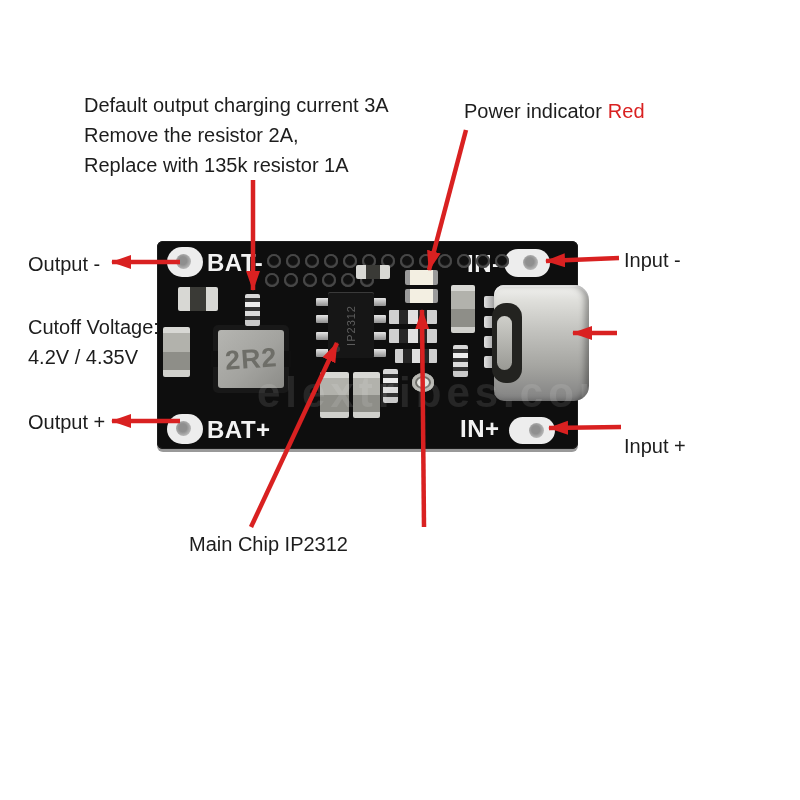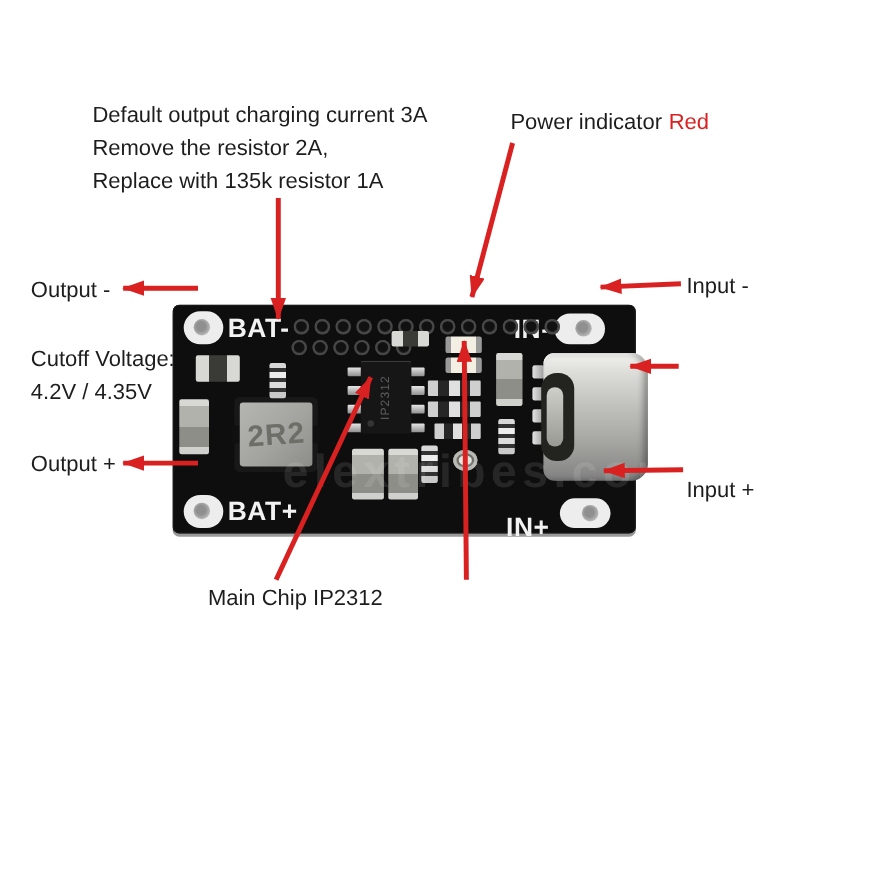--- a/index.html
+++ b/index.html
@@ -9,21 +9,20 @@
   }
   .label{position:absolute;font-size:20px;line-height:30px;white-space:nowrap;}
   .red{color:#d92121;}
   .blue{color:#2b2bc4;}
   .vspan{margin-left:6px;}
   
   .board{
     position:absolute;left:157px;top:241px;width:421px;height:208px;
     background:#0e0e0e;border-radius:6px;
     box-shadow:0 3px 0 rgba(70,70,70,.55), inset 0 0 0 1px #1c1c1c;
-    margin-top:36px;
   }
   .pad{position:absolute;background:#ededed;border-radius:16px;}
   .pad .hole{position:absolute;width:15px;height:15px;border-radius:50%;
     background:radial-gradient(circle at 45% 45%, #8f8f8f 35%, #b8b8b8 70%, #d9d9d9 100%);}
   .silk{position:absolute;color:#f2f2f2;font-weight:bold;font-size:24px;letter-spacing:.5px;line-height:1;}
   .holerow{position:absolute;display:flex;gap:5px;}
   .holerow .hole{width:14px;height:14px;border-radius:50%;
     background:radial-gradient(circle at 50% 45%, #111 40%, #3c3c3c 65%, #555 100%);
     box-shadow:inset 0 0 0 2px #474747;}
   .inductor{position:absolute;left:56px;top:84px;width:76px;height:68px;background:#181818;border-radius:5px;}
@@ -104,21 +103,21 @@
     <div class="pad" style="left:347px;top:8px;width:46px;height:28px;border-radius:14px;">
       <span class="hole" style="left:19px;top:6px;"></span>
     </div>
     <div class="pad" style="left:352px;top:176px;width:46px;height:27px;border-radius:14px;">
       <span class="hole" style="left:20px;top:6px;"></span>
     </div>
 
     <div class="silk" style="left:50px;top:10px;">BAT-</div>
     <div class="silk" style="left:50px;top:177px;">BAT+</div>
     <div class="silk" style="left:310px;top:11px;">IN-</div>
-    <div class="silk" style="left:303px;top:191px;">IN+</div>
+    <div class="silk" style="left:303px;top:176px;">IN+</div>
 
     <div class="holerow" style="left:110px;top:13px;">
       <span class="hole"></span>
         <span class="hole"></span>
         <span class="hole"></span>
         <span class="hole"></span>
         <span class="hole"></span>
         <span class="hole"></span>
         <span class="hole"></span>
         <span class="hole"></span>

